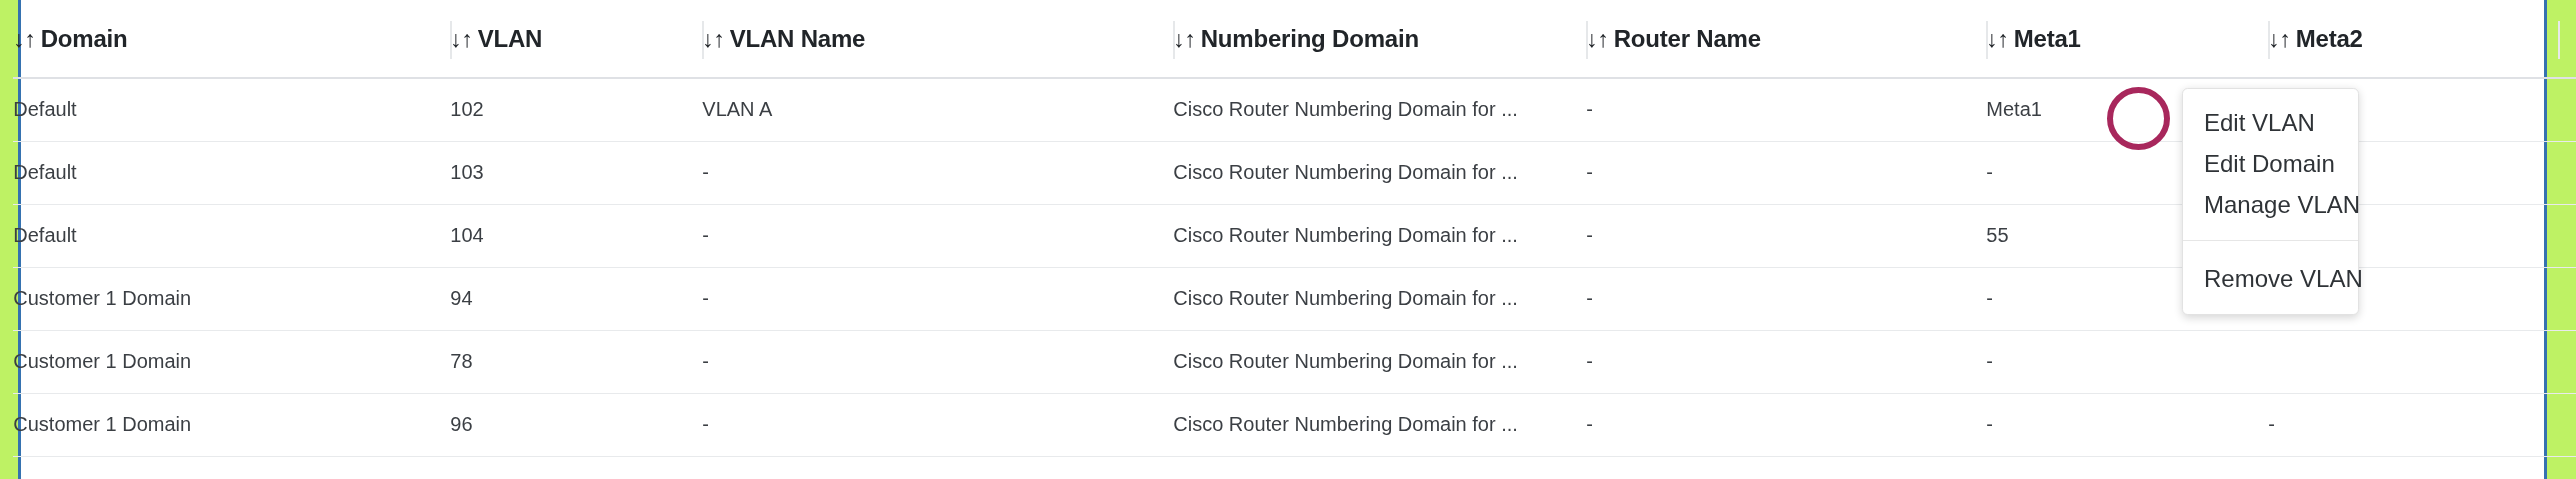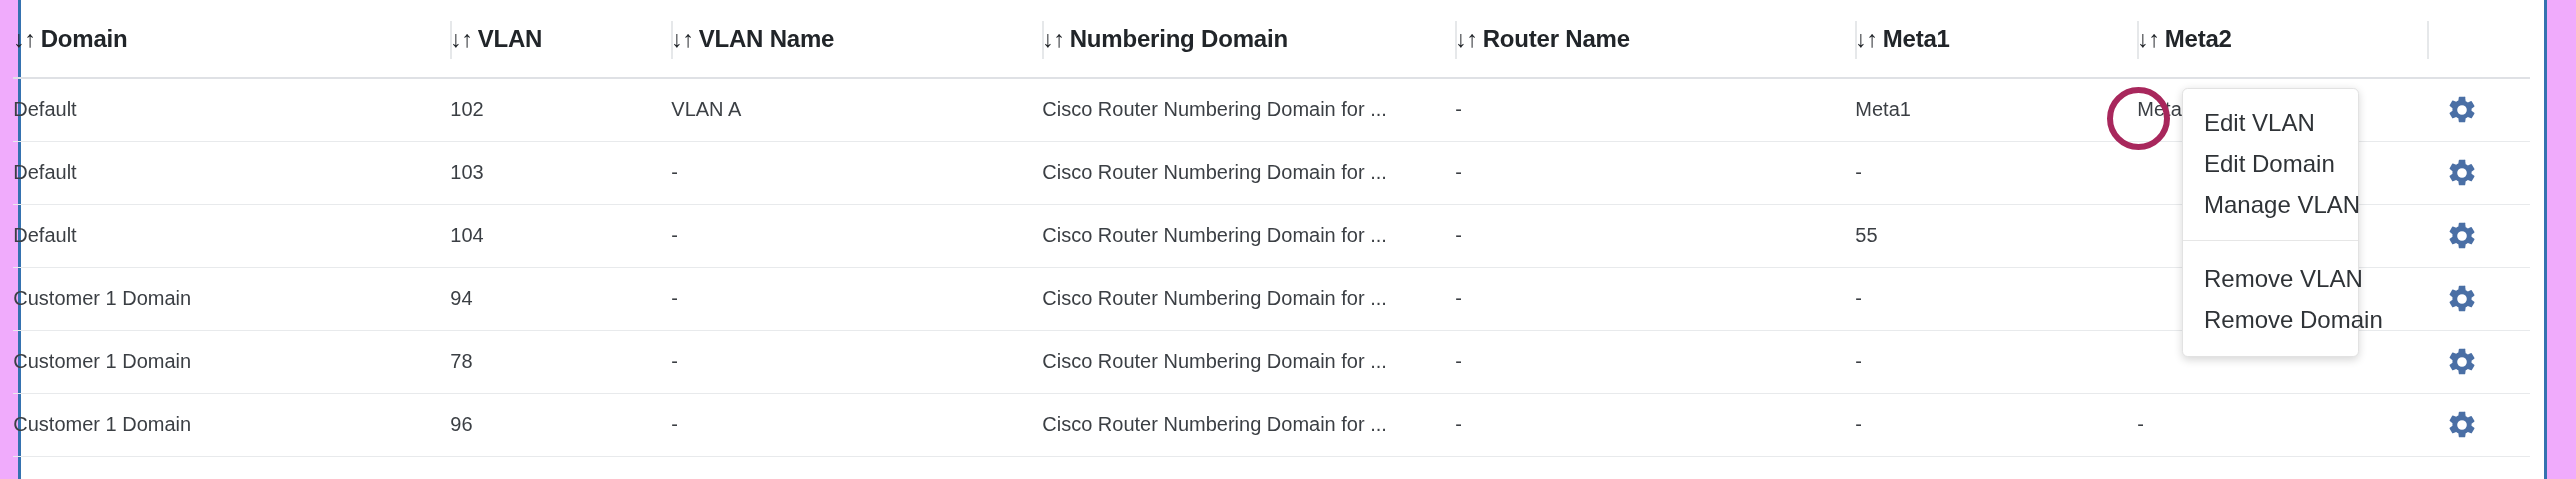--- a/index.html
+++ b/index.html
@@ -5,21 +5,21 @@
   html,body{margin:0;padding:0;}
   body{
     width:2576px;height:479px;
     background:#e9edf1;
     font-family:"Liberation Sans", sans-serif;
     overflow:hidden;
     position:relative;
   }
   #page{
     position:absolute;left:0;top:0;width:2576px;height:479px;
-    background:#f0abfc;
+    background:#bef264;
   }
   
   .canvas{
     position:absolute;
     left:21px;top:0;
     width:2524px;height:479px;
     background:#ffffff;
     box-sizing:border-box;
   }
   .rail{
@@ -76,22 +76,22 @@
     white-space:nowrap;
     overflow:hidden;
     text-overflow:ellipsis;
     border-bottom:1.9px solid #e8eaec;
     padding-left:21px;
   }
   tbody tr:last-child td{border-bottom:1.9px solid #e8eaec;}
 
   
   .c-domain{width:437px;}
-  .c-vlan{width:221px;}
-  .c-vlanname{width:371px;}
+  .c-vlan{width:252px;}
+  .c-vlanname{width:471px;}
   .c-numdom{width:413px;}
   .c-router{width:400px;}
   .c-meta1{width:282px;}
   .c-meta2{width:290px;}
   .c-gear{width:103px;padding-left:0;text-align:center;}
 
   td.c-gear{padding-left:0;text-align:left;}
 
   .gear-wrap{
     display:block;
@@ -283,19 +283,18 @@
 
     </tbody>
   </table>
 
   <div class="dropdown">
     <div class="dd-item">Edit VLAN</div>
     <div class="dd-item">Edit Domain</div>
     <div class="dd-item">Manage VLAN</div>
     <div class="dd-sep"></div>
     <div class="dd-item">Remove VLAN</div>
-    <div class="dd-item">Remove Domain</div>
   </div>
 
   <div class="annot-circle"></div>
 
 </div>
 
 
 </body></html>

